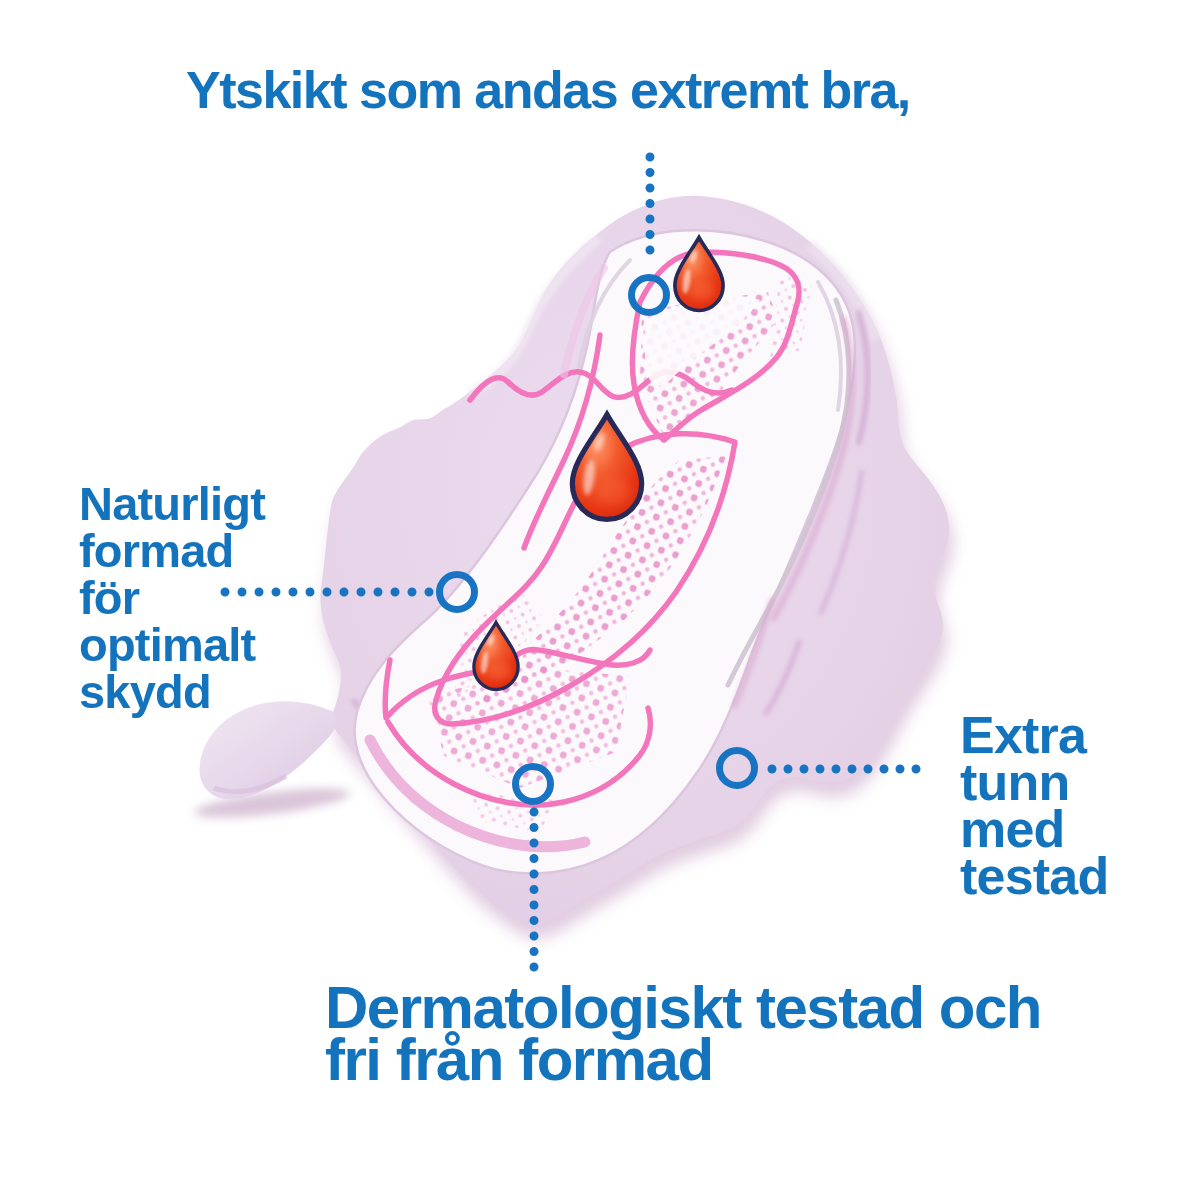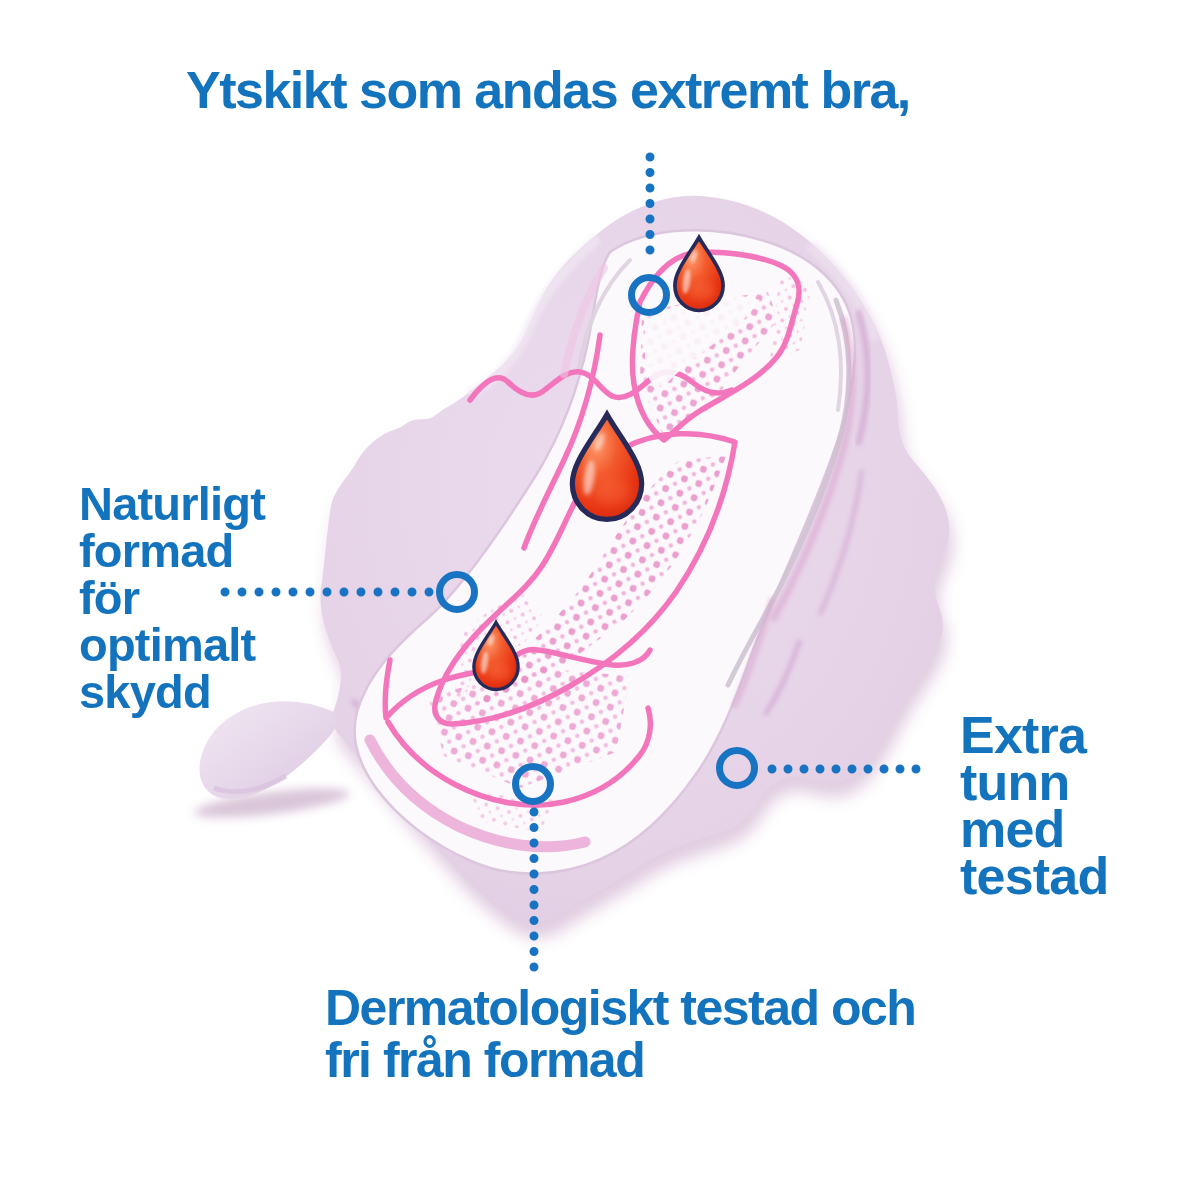--- a/index.html
+++ b/index.html
@@ -10,21 +10,21 @@
   }
   #artwork{position:absolute;left:0;top:0;width:1181px;height:1181px;}
   .callout{
     position:absolute;color:#1473bd;font-weight:bold;
     font-family:"Liberation Sans","DejaVu Sans",sans-serif;
   }
   .callout .ln{white-space:nowrap;}
   #callout-top{left:186px;top:64px;font-size:52px;line-height:52px;letter-spacing:-1.5px;}
   #callout-left{left:79px;top:468px;font-size:47px;line-height:47px;letter-spacing:-0.8px;margin-top:12px;}
   #callout-right{left:960px;top:698px;font-size:52px;line-height:47px;letter-spacing:-0.8px;margin-top:14px;}
-  #callout-bottom{left:325px;top:982px;font-size:50px;line-height:52px;letter-spacing:-1.5px;}
+  #callout-bottom{left:325px;top:982px;font-size:60px;line-height:52px;letter-spacing:-1.5px;}
 </style>
 </head>
 <body>
 
 <div id="stage">
 
   <svg id="artwork" viewBox="0 0 1181 1181" aria-hidden="true">
     <defs>
       <radialGradient id="blobGrad" cx="45%" cy="40%" r="75%">
         <stop offset="0%" stop-color="#ecdbee"></stop>

